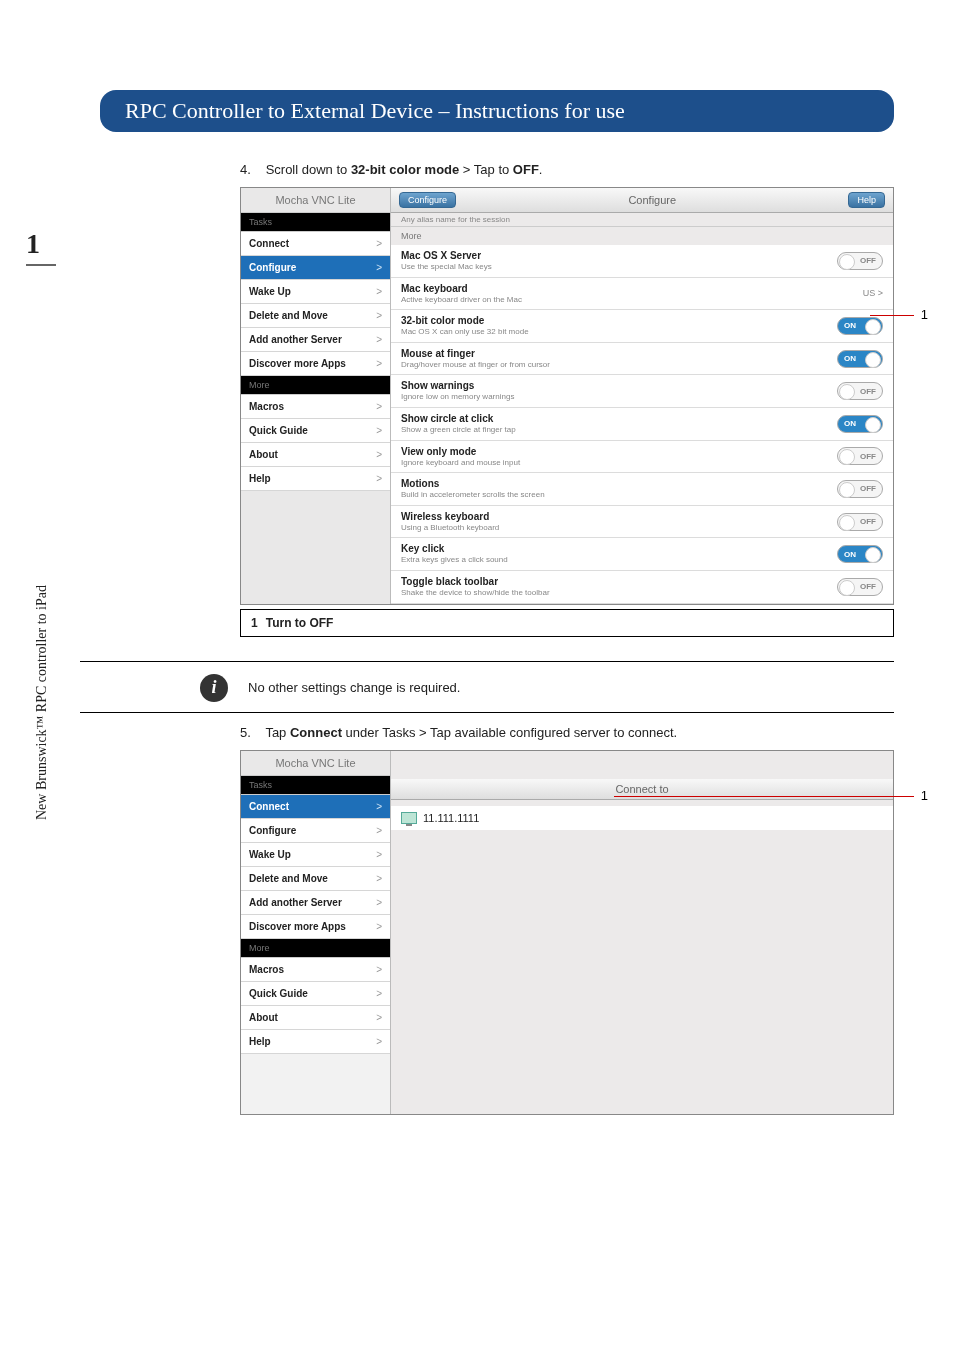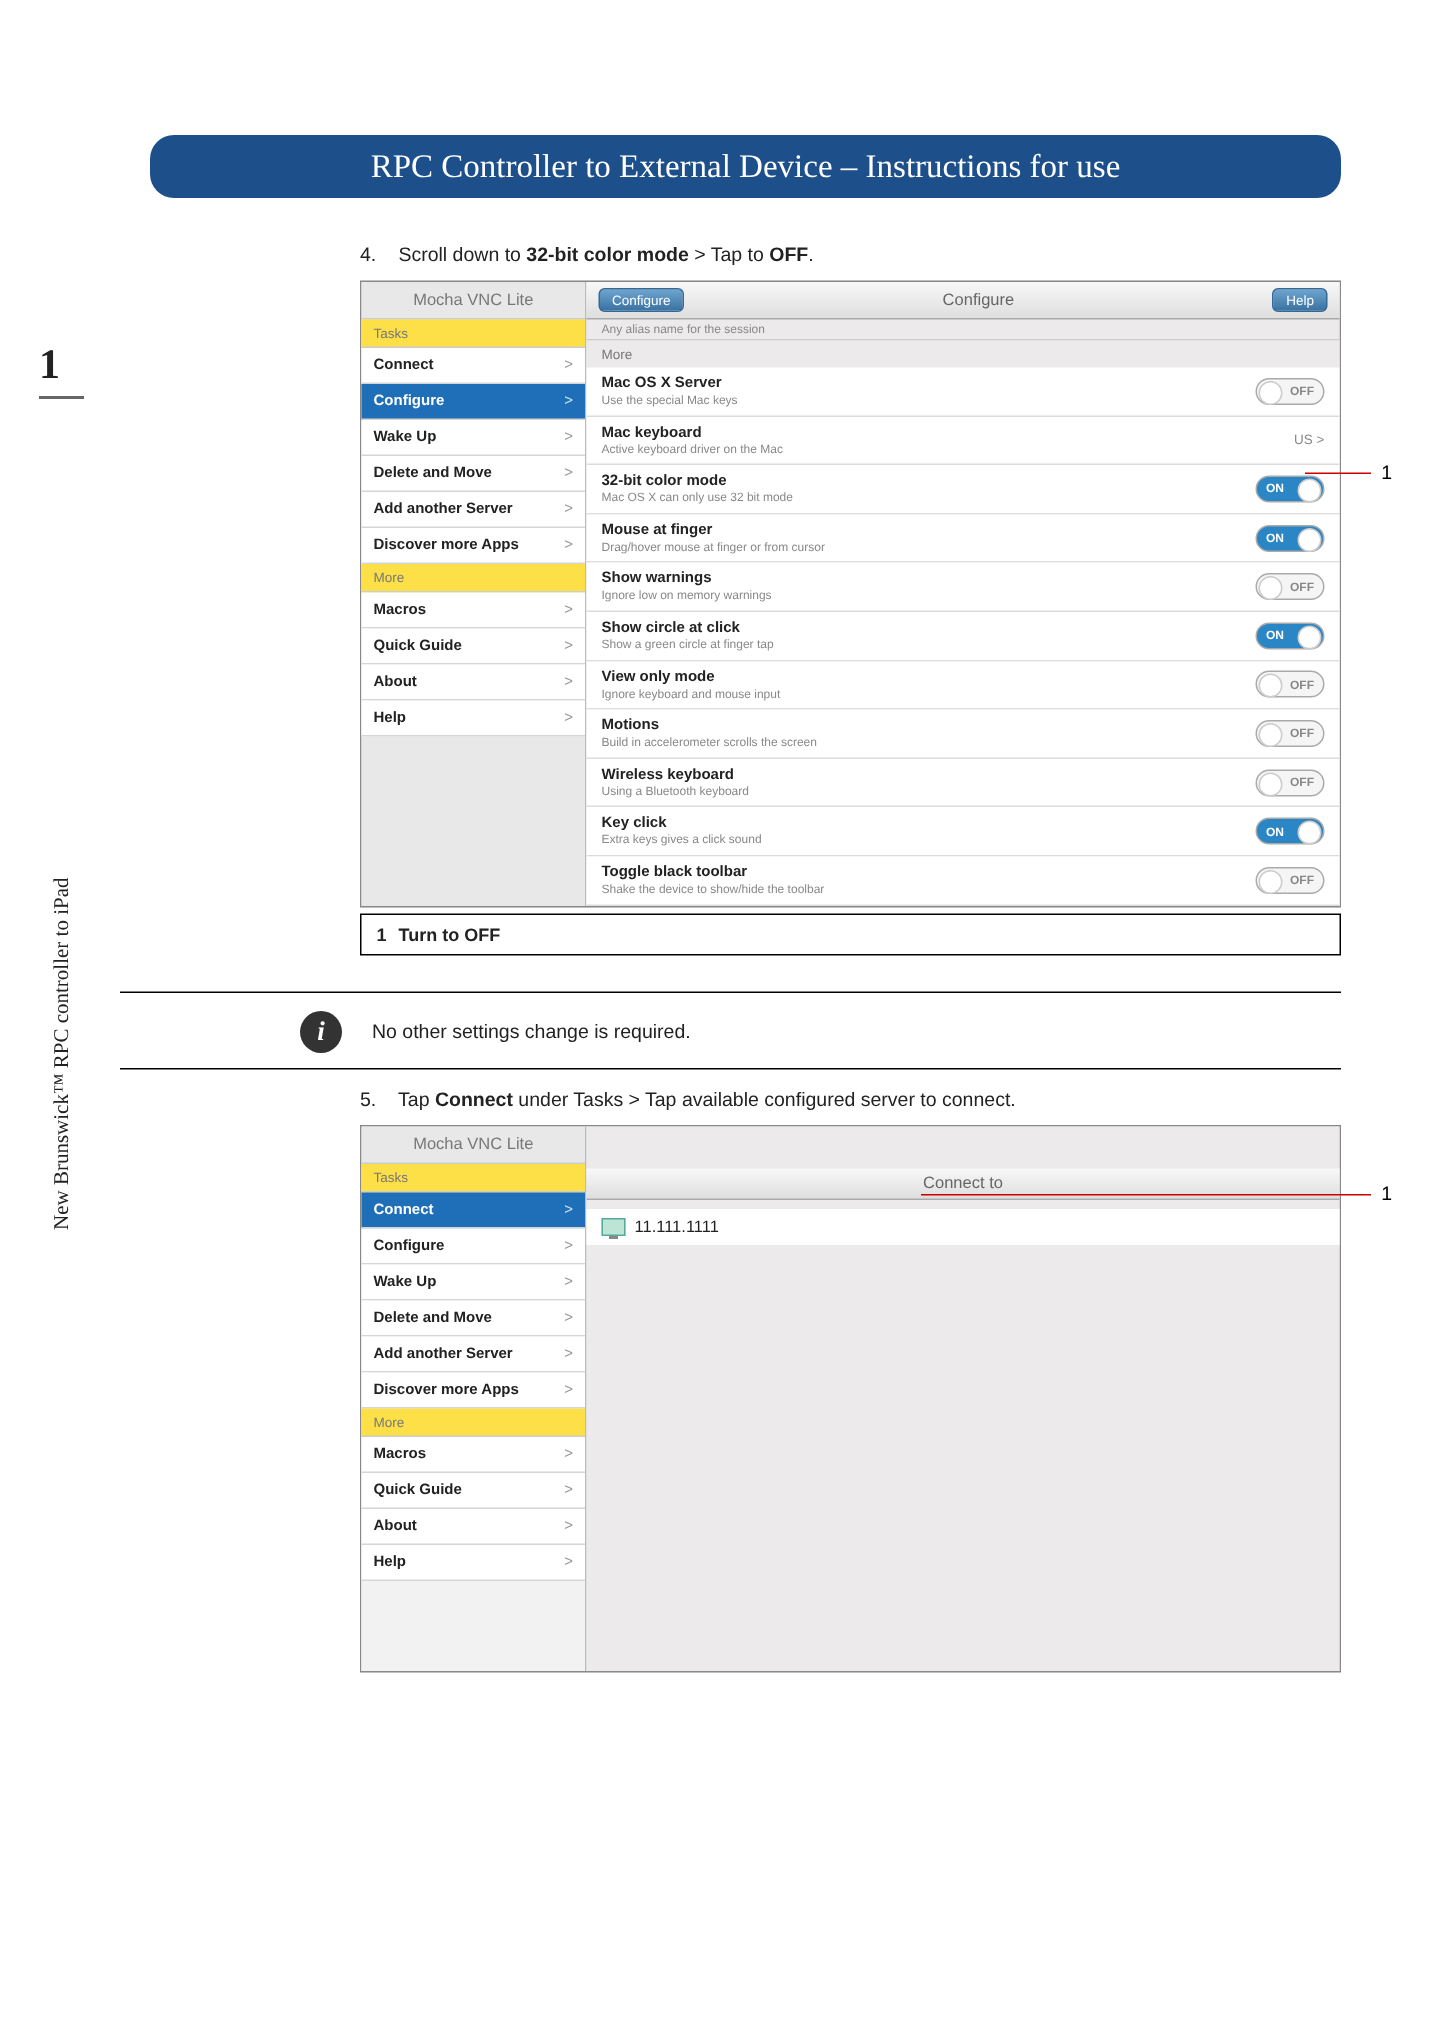--- a/index.html
+++ b/index.html
@@ -2,31 +2,31 @@
 <html><head>
 <meta charset="utf-8">
 <style>
   * { box-sizing: border-box; margin: 0; padding: 0; }
   html, body { width: 954px; height: 1350px; font-family: Arial, Helvetica, sans-serif; background: #fff; color: #222; }
   .page { position: relative; width: 100%; height: 100%; padding: 0 60px 40px 80px; }
   .side-rail { position: absolute; left: 20px; top: 130px; width: 36px; height: 600px; }
   .side-rail .rotated { transform: rotate(-90deg); transform-origin: left top; position: absolute; left: 14px; top: 600px; white-space: nowrap; font-size: 14px; font-family: Georgia, 'Times New Roman', serif; }
   .page-number-side { position: absolute; left: 26px; top: 138px; font-family: Georgia, 'Times New Roman', serif; font-size: 28px; font-weight: bold; }
   .page-number-side::after { content: ""; display: block; width: 30px; border-bottom: 2px solid #666; margin-top: 4px; }
-  .header-band { background: #1d4f8b; color: #fff; font-family: Georgia, 'Times New Roman', serif; font-size: 22px; padding: 8px 36px; border-radius: 16px; margin-top: 90px; margin-left: 20px; text-align: center; }
+  .header-band { background: #1d4f8b; color: #fff; font-family: Georgia, 'Times New Roman', serif; font-size: 22px; padding: 8px 25px; border-radius: 16px; margin-top: 90px; margin-left: 20px; }
   .content { margin-left: 160px; margin-top: 30px; font-size: 13px; }
   .step { margin-bottom: 10px; }
   .step .num { display: inline-block; width: 22px; }
   .bold { font-weight: bold; }
 
   .shot-wrap { margin-top: 10px; margin-bottom: 8px; position: relative; }
   .shot { display: flex; border: 1px solid #888; font-size: 10px; background: #f3f3f3; }
   .shot .sidebar { width: 150px; background: #e9e8e8; border-right: 1px solid #bbb; }
   .shot .sidebar .title { text-align: center; padding: 6px 0; color: #777; font-size: 11px; border-bottom: 1px solid #ccc; }
-  .shot .sidebar .section { background: #fde047; color: #777; padding: 4px 8px; font-size: 9px; border-bottom: 1px solid #ccc; }
+  .shot .sidebar .section { background: #000000; color: #777; padding: 4px 8px; font-size: 9px; border-bottom: 1px solid #ccc; }
   .shot .sidebar .item { display: flex; justify-content: space-between; align-items: center; padding: 6px 8px; border-bottom: 1px solid #d6d6d6; background: #fff; font-size: 10px; font-weight: bold; }
   .shot .sidebar .item .chev { color: #999; font-weight: normal; }
   .shot .sidebar .item.sel { background: #1e6fb8; color: #fff; }
   .shot .sidebar .item.sel .chev { color: #cfe4f5; }
 
   .shot .main { flex: 1; background: #eceaea; position: relative; min-height: 360px; }
   .shot .main .topbar { display: flex; justify-content: space-between; align-items: center; padding: 4px 8px; background: linear-gradient(#f8f8f8,#dedede); border-bottom: 1px solid #aaa; }
   .pill { display: inline-block; padding: 2px 8px; border-radius: 4px; font-size: 9px; background: linear-gradient(#6ea4cf,#3a72a2); color: #fff; border: 1px solid #356893; }
   .topbar .center-title { color: #666; font-size: 11px; }
   .shot .main .subheader { font-size: 8px; color: #888; padding: 2px 10px; border-bottom: 1px solid #ccc; }

